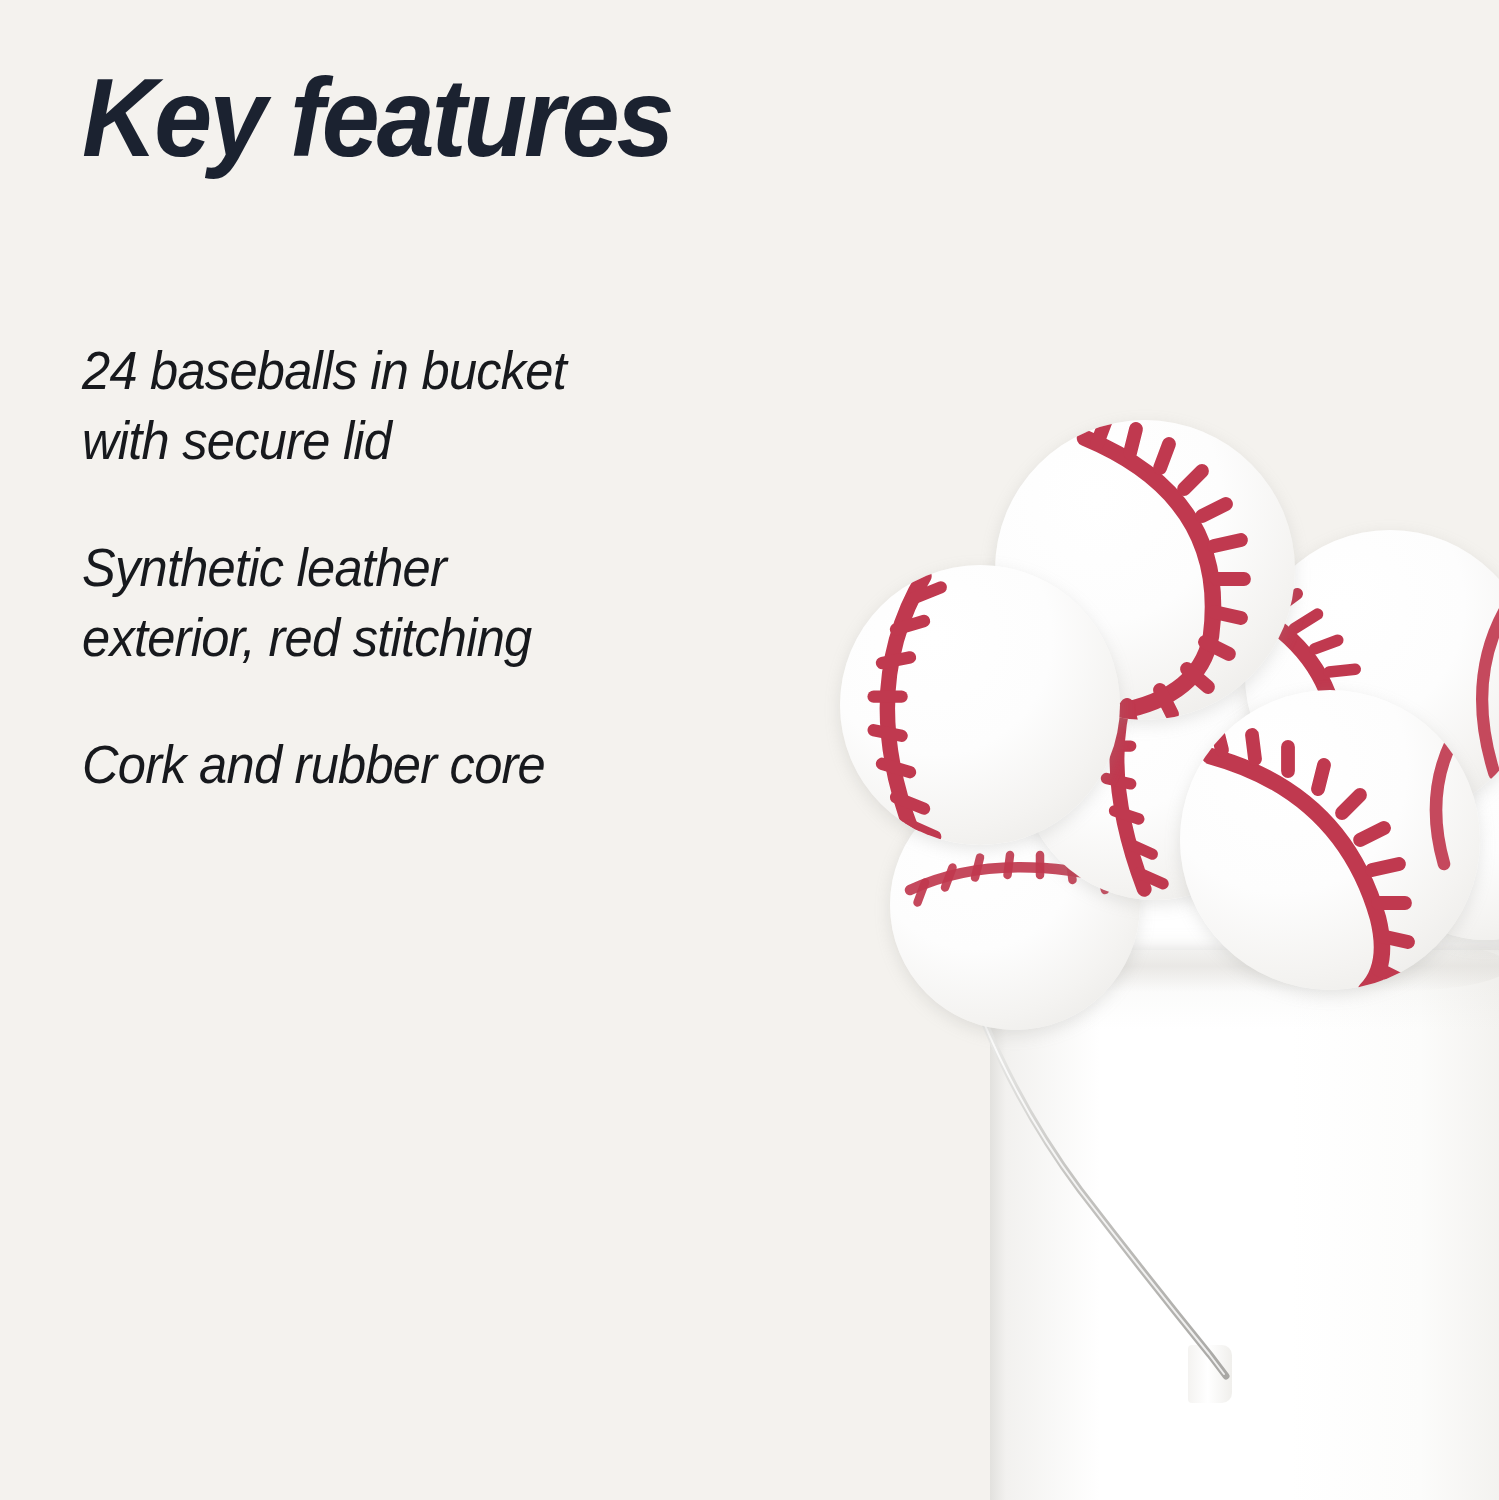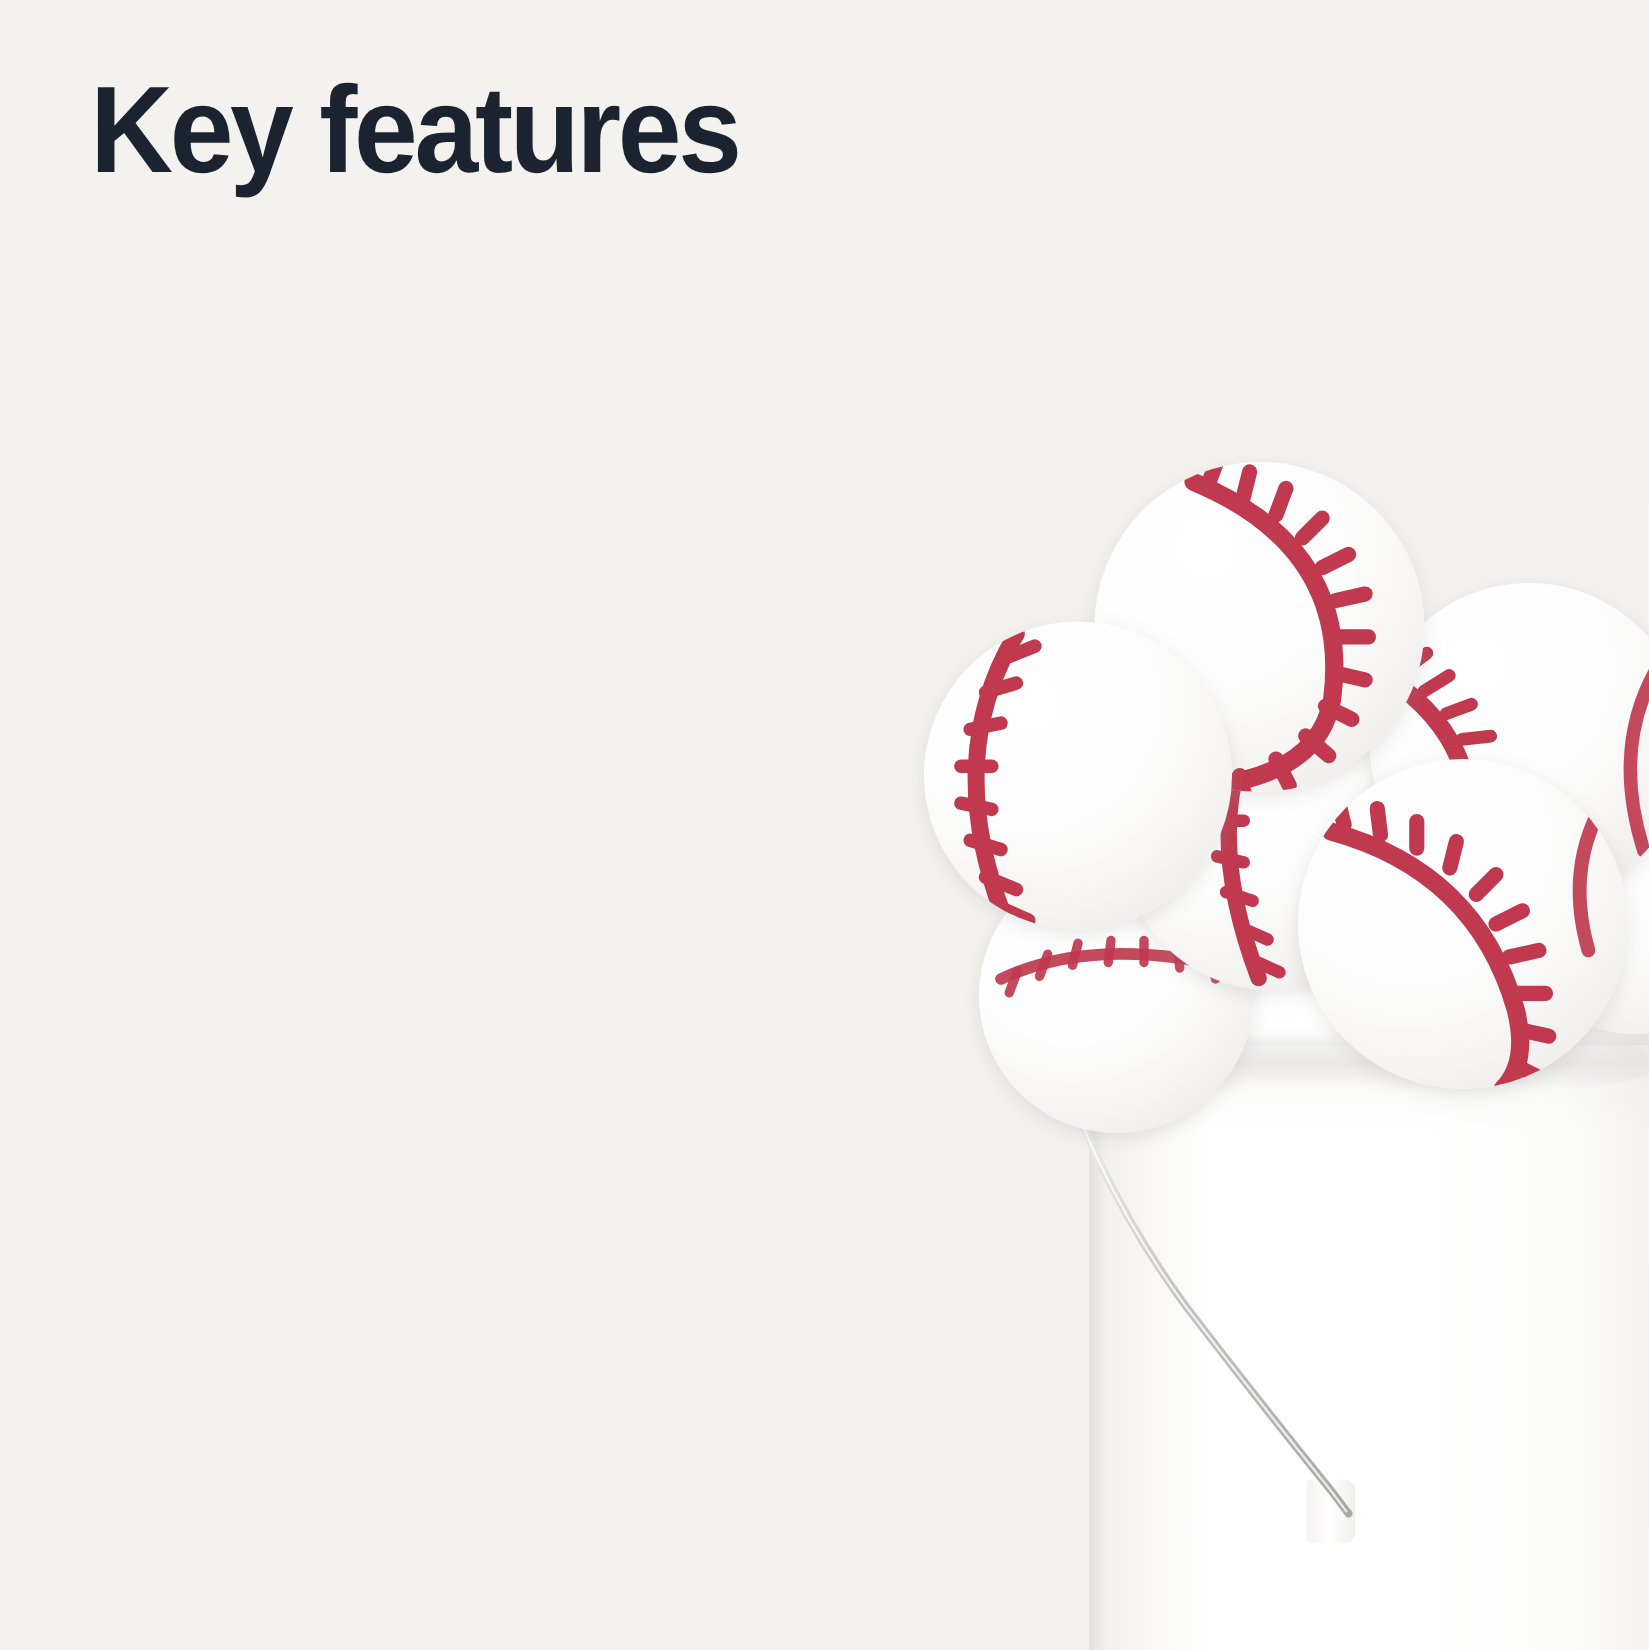--- a/index.html
+++ b/index.html
@@ -21,20 +21,21 @@
     overflow: hidden;
   }
 
   
   #text-column {
     position: absolute;
     left: 82px;
     top: 0;
     width: 700px;
     height: 1160px;
+    font-style: italic;
   }
 
   #page-title {
     position: absolute;
     left: 0;
     top: 62px;
     font-family: "Liberation Sans", sans-serif;
     font-size: 112px;
     font-weight: 700;
     letter-spacing: -3.2px;
@@ -182,20 +183,37 @@
 </style>
 </head>
 <body>
 
 <div id="card">
 
   <div id="text-column">
 
     <div id="page-title">Key features</div>
 
+    <div id="feature-list">
+
+      <p class="feature-item">
+        <span>24 baseballs in bucket</span><br>
+        <span>with secure lid</span>
+      </p>
+
+      <p class="feature-item">
+        <span>Synthetic leather</span><br>
+        <span>exterior, red stitching</span>
+      </p>
+
+      <p class="feature-item">
+        <span>Cork and rubber core</span>
+      </p>
+
+    </div>
   </div>
 
   <div id="product-photo">
 
     <div class="bucket-body"></div>
     <div class="bucket-band"></div>
     <div class="bucket-rim-lower"></div>
     <div class="bucket-rim-upper"></div>
     <div class="bucket-lip-shadow"></div>
     <div class="bucket-inner-lip"></div>

